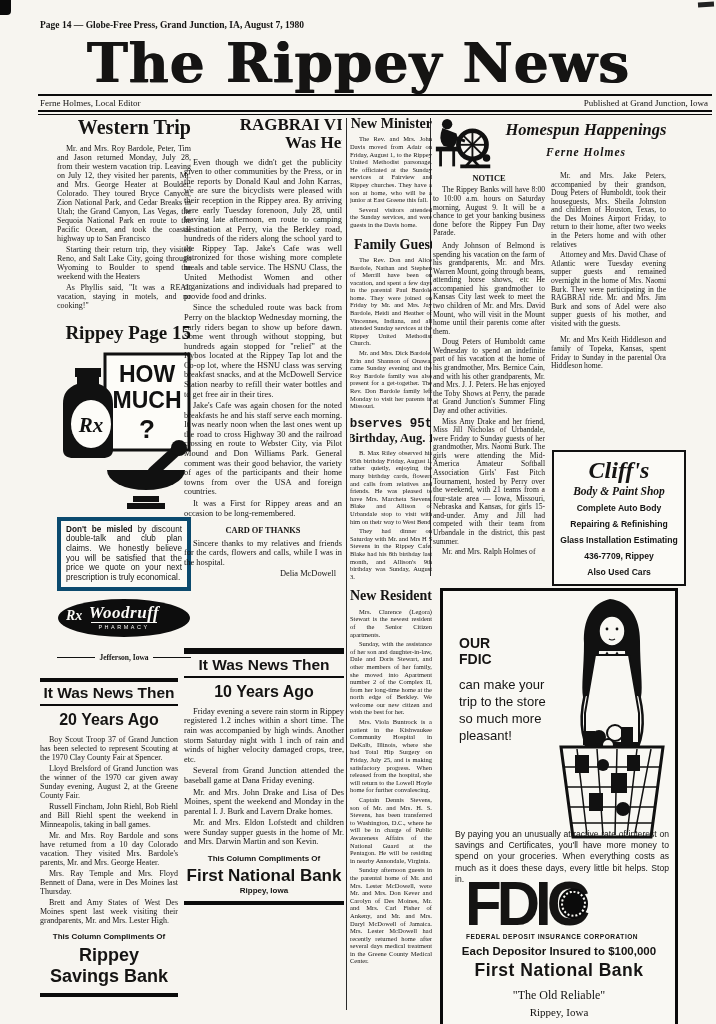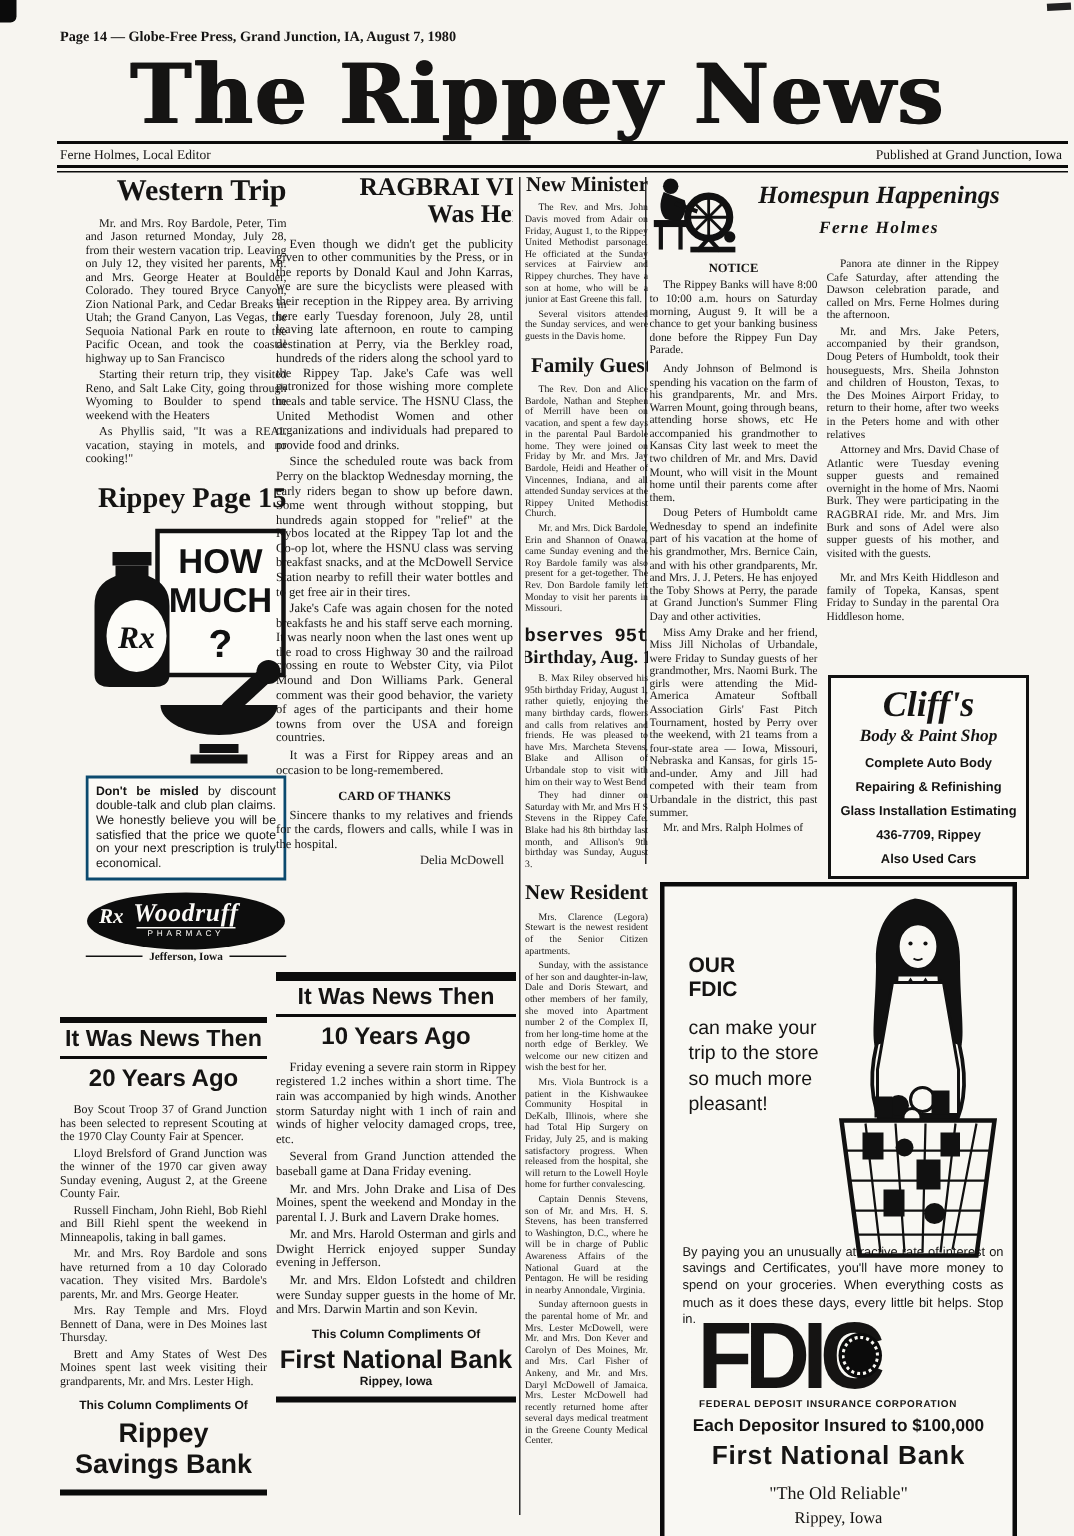--- a/index.html
+++ b/index.html
@@ -25,26 +25,26 @@
   .masthead{font-family:"DejaVu Serif",serif;font-weight:bold;font-size:55px;letter-spacing:1px;text-shadow:1px 0 0 #111;transform:scaleY(1.04);}
   
   .ntbar{height:4px;background:#0b0b0b;}
   .nt-title{font-family:"Liberation Sans",sans-serif;font-weight:bold;font-size:15.5px;text-align:center;margin:2px 0;}
   .nt-sub{font-family:"Liberation Sans",sans-serif;font-weight:bold;font-size:16px;text-align:center;margin:5px 0 6px;}
   .nt-rule{height:2px;background:#0b0b0b;}
   .compliments{font-family:"Liberation Sans",sans-serif;font-weight:bold;font-size:8px;text-align:center;margin-top:7px;}
   .sponsor-big{font-family:"Liberation Sans",sans-serif;font-weight:bold;font-size:18px;text-align:center;line-height:1.15;}
   .sponsor-sm{font-family:"Liberation Sans",sans-serif;font-weight:bold;font-size:8px;text-align:center;}
   
-  .dontbox{border:2px solid #0c4a6e;padding:4px 5px;font-family:"Liberation Sans",sans-serif;font-size:8.2px;line-height:1.18;text-align:justify;margin-top:3px;background:#fbfaf6;}
+  .dontbox{border:4px solid #0c4a6e;padding:4px 5px;font-family:"Liberation Sans",sans-serif;font-size:8.2px;line-height:1.18;text-align:justify;margin-top:3px;background:#fbfaf6;}
   .woodruff{position:relative;width:132px;height:38px;background:#0d0d0d;border-radius:50%;margin:8px auto 0;color:#fbfaf6;text-align:center;}
   .woodruff .wname{font-size:17px;font-weight:bold;font-style:italic;padding-top:4px;letter-spacing:0.5px;}
   .woodruff .wsub{font-size:5.5px;letter-spacing:2.5px;width:66px;margin:0 auto;border-top:1px solid #fbfaf6;padding-top:1px;font-family:"Liberation Sans",sans-serif;}
   .woodruff .wrx{position:absolute;left:8px;top:9px;font-size:14px;font-weight:bold;font-style:italic;}
-  .jline{display:flex;align-items:center;gap:4px;margin-top:1px;font-size:7.5px;font-weight:bold;text-align:center;}
+  .jline{display:flex;align-items:center;gap:4px;margin-top:17px;font-size:7.5px;font-weight:bold;text-align:center;}
   .jline::before,.jline::after{content:"";flex:1;height:1px;background:#111;}
   
   .cliffs{border:2px solid #111;background:#fbfaf6;text-align:center;padding:6px 2px 7px;}
   .cliffs .cname{font-size:24px;font-weight:bold;font-style:italic;line-height:1;}
   .cliffs .ctag{font-size:11.5px;font-weight:bold;font-style:italic;margin-top:3px;}
   .cliffs .cline{font-family:"Liberation Sans",sans-serif;font-weight:bold;font-size:8.6px;margin-top:6px;}
   
   .bankad{border:3px solid #0b0b0b;background:#f9f8f3;}
   .ourbank-head{font-family:"Liberation Sans",sans-serif;font-weight:bold;font-size:14px;line-height:1.15;}
   .ourbank-rest{font-family:"Liberation Sans",sans-serif;font-size:13px;line-height:1.3;margin-top:10px;}
@@ -146,21 +146,20 @@
 </div>
 
 <div class="abs c2 copy" style="left:184px;top:648px;width:160px;height:356px;overflow:hidden;">
   <div class="ntbar" style="height:6px;"></div>
   <div class="nt-title">It Was News Then</div>
   <div class="nt-rule"></div>
   <div class="nt-sub">10 Years Ago</div>
   <p>Friday evening a severe rain storm in Rippey registered 1.2 inches within a short time. The rain was accompanied by high winds. Another storm Saturday night with 1 inch of rain and winds of higher velocity damaged crops, tree, etc.</p>
   <p>Several from Grand Junction attended the baseball game at Dana Friday evening.</p>
   <p>Mr. and Mrs. John Drake and Lisa of Des Moines, spent the weekend and Monday in the parental I. J. Burk and Lavern Drake homes.</p>
-  <p>Mr. and Mrs. Harold Osterman and girls and Dwight Herrick enjoyed supper Sunday evening in Jefferson.</p>
   <p>Mr. and Mrs. Eldon Lofstedt and children were Sunday supper guests in the home of Mr. and Mrs. Darwin Martin and son Kevin.</p>
   <div class="compliments">This Column Compliments Of</div>
   <div class="sponsor-big" style="margin-top:3px;font-size:17px;">First National Bank</div>
   <div class="sponsor-sm">Rippey, Iowa</div>
   <div class="ntbar" style="margin-top:6px;"></div>
 </div>
 
 <div class="abs c3 copy" style="left:350px;top:116px;width:82px;height:898px;overflow:hidden;">
   <div class="hwrap"><span class="ovc h-c3" style="font-size:14px;">New Minister</span></div>
   <div style="height:4px;"></div>
@@ -209,21 +208,20 @@
 <div class="abs c45 copy" style="left:433px;top:174px;width:112px;height:402px;overflow:hidden;">
   <div class="smallhead" style="margin-top:0;">NOTICE</div>
   <p>The Rippey Banks will have 8:00 to 10:00 a.m. hours on Saturday morning, August 9. It will be a chance to get your banking business done before the Rippey Fun Day Parade.</p>
   <p style="margin-top:4px;">Andy Johnson of Belmond is spending his vacation on the farm of his grandparents, Mr. and Mrs. Warren Mount, going through beans, attending horse shows, etc He accompanied his grandmother to Kansas City last week to meet the two children of Mr. and Mrs. David Mount, who will visit in the Mount home until their parents come after them.</p>
   <p>Doug Peters of Humboldt came Wednesday to spend an indefinite part of his vacation at the home of his grandmother, Mrs. Bernice Cain, and with his other grandparents, Mr. and Mrs. J. J. Peters. He has enjoyed the Toby Shows at Perry, the parade at Grand Junction's Summer Fling Day and other activities.</p>
   <p>Miss Amy Drake and her friend, Miss Jill Nicholas of Urbandale, were Friday to Sunday guests of her grandmother, Mrs. Naomi Burk. The girls were attending the Mid-America Amateur Softball Association Girls' Fast Pitch Tournament, hosted by Perry over the weekend, with 21 teams from a four-state area — Iowa, Missouri, Nebraska and Kansas, for girls 15-and-under. Amy and Jill had competed with their team from Urbandale in the district, this past summer.</p>
   <p>Mr. and Mrs. Ralph Holmes of</p>
 </div>
 
 <div class="abs c45 copy" style="left:551px;top:172px;width:115px;height:274px;overflow:hidden;">
-  <p>Panora ate dinner in the Rippey Cafe Saturday, after attending the Dawson celebration parade, and called on Mrs. Ferne Holmes during the afternoon.</p>
   <p>Mr. and Mrs. Jake Peters, accompanied by their grandson, Doug Peters of Humboldt, took their houseguests, Mrs. Sheila Johnston and children of Houston, Texas, to the Des Moines Airport Friday, to return to their home, after two weeks in the Peters home and with other relatives</p>
   <p>Attorney and Mrs. David Chase of Atlantic were Tuesday evening supper guests and remained overnight in the home of Mrs. Naomi Burk. They were participating in the RAGBRAI ride. Mr. and Mrs. Jim Burk and sons of Adel were also supper guests of his mother, and visited with the guests.</p>
   <p style="margin-top:8px;">Mr. and Mrs Keith Hiddleson and family of Topeka, Kansas, spent Friday to Sunday in the parental Ora Hiddleson home.</p>
 </div>
 
 <div class="abs cliffs" style="left:552px;top:450px;width:134px;">
   <div class="cname">Cliff's</div>
   <div class="ctag">Body &amp; Paint Shop</div>
   <div class="cline">Complete Auto Body</div>
   <div class="cline">Repairing &amp; Refinishing</div>

